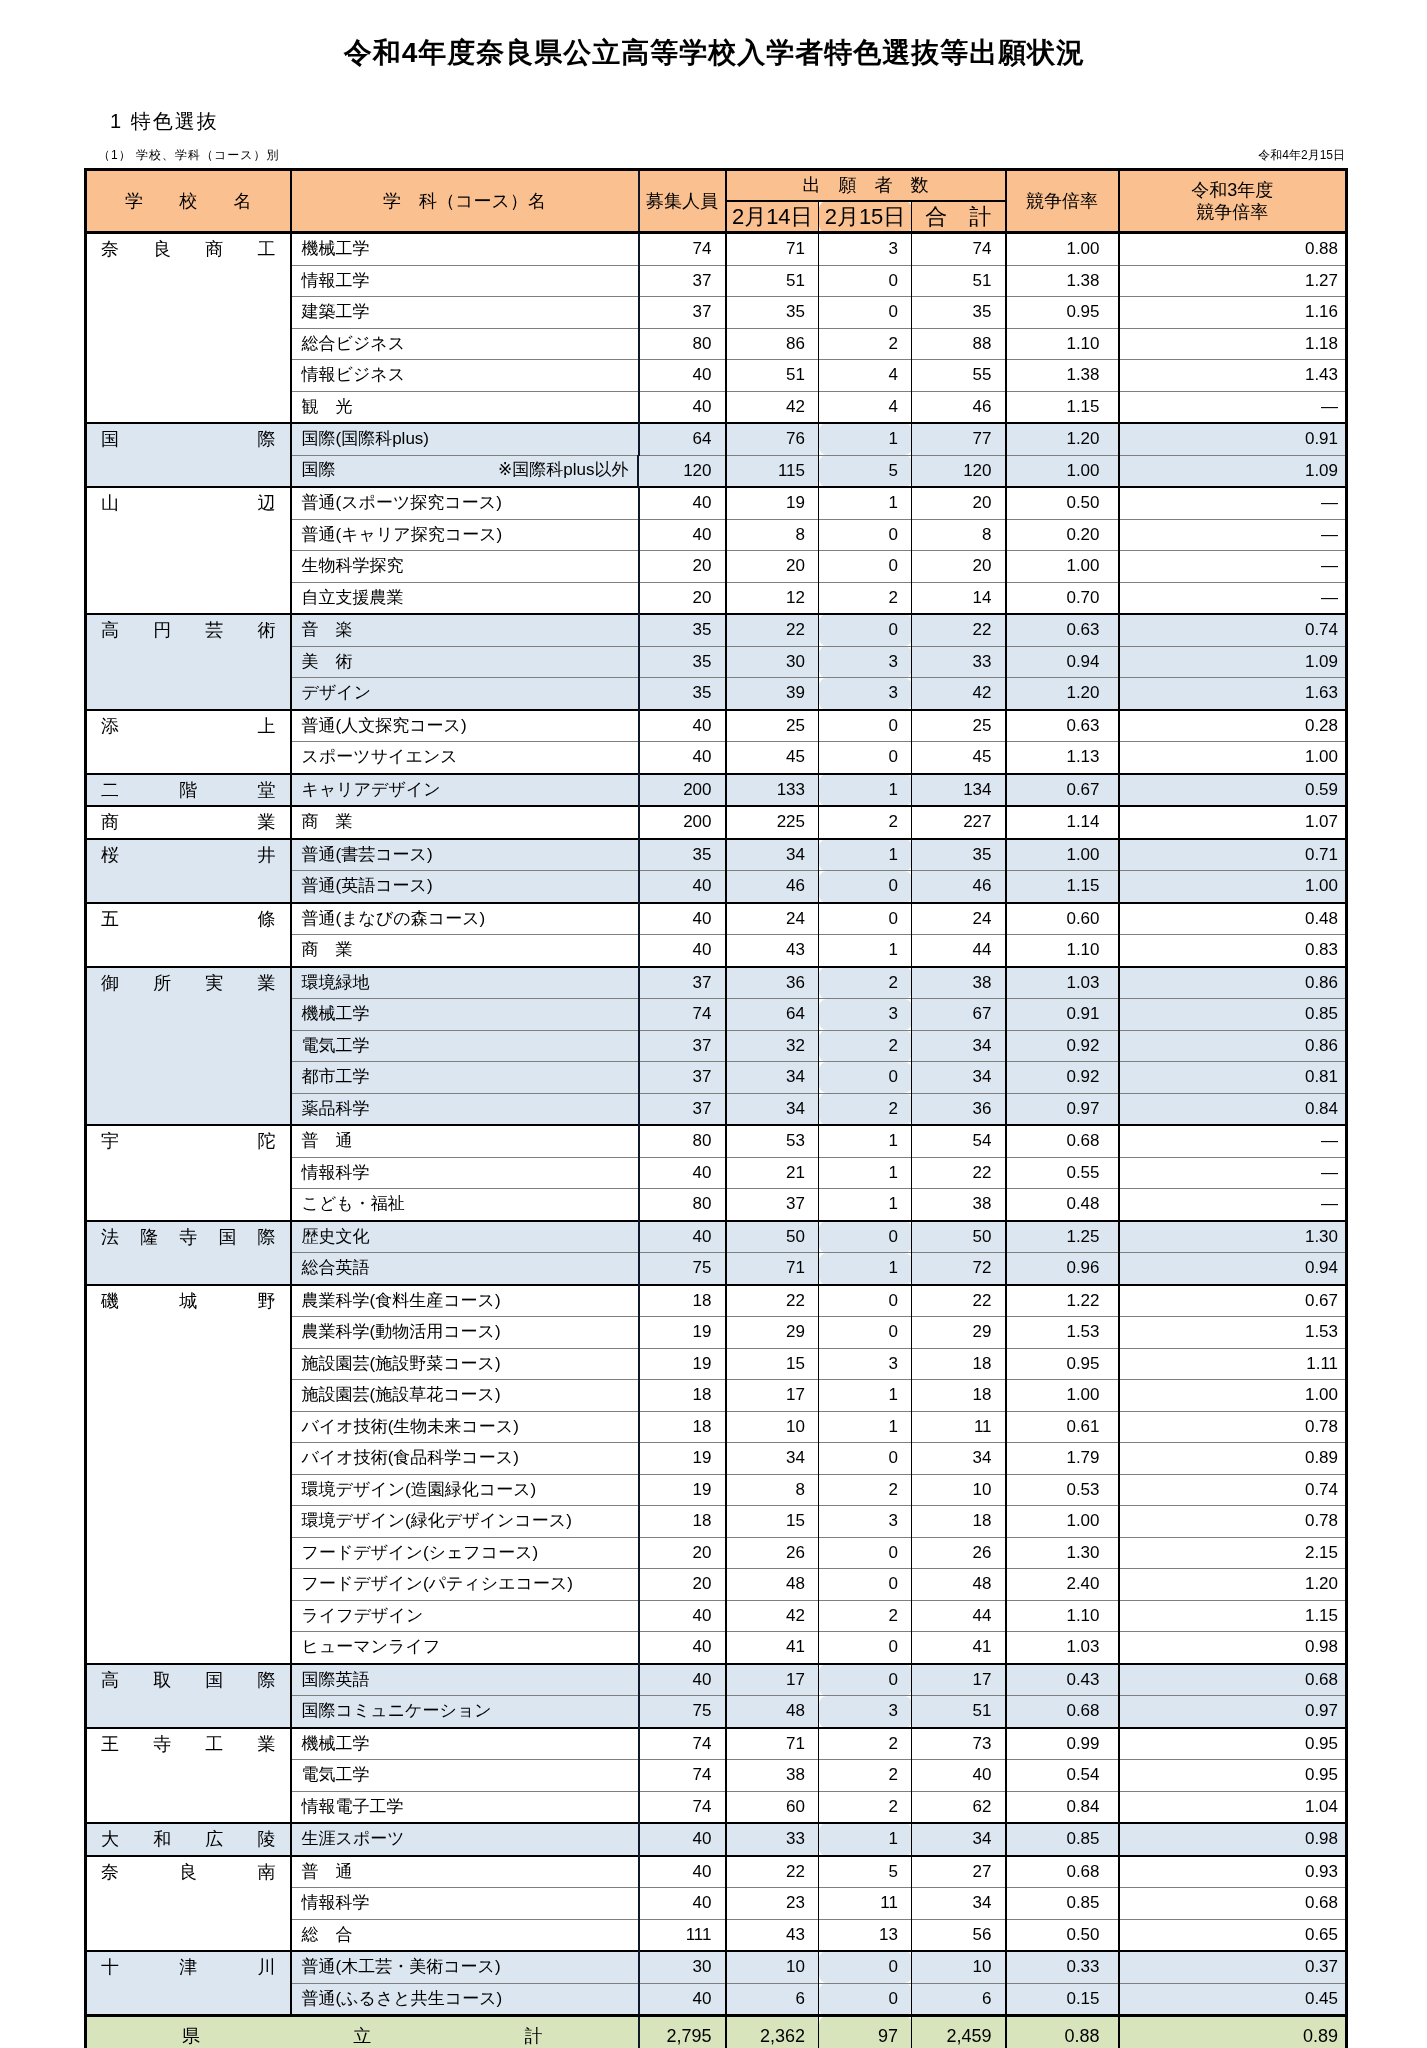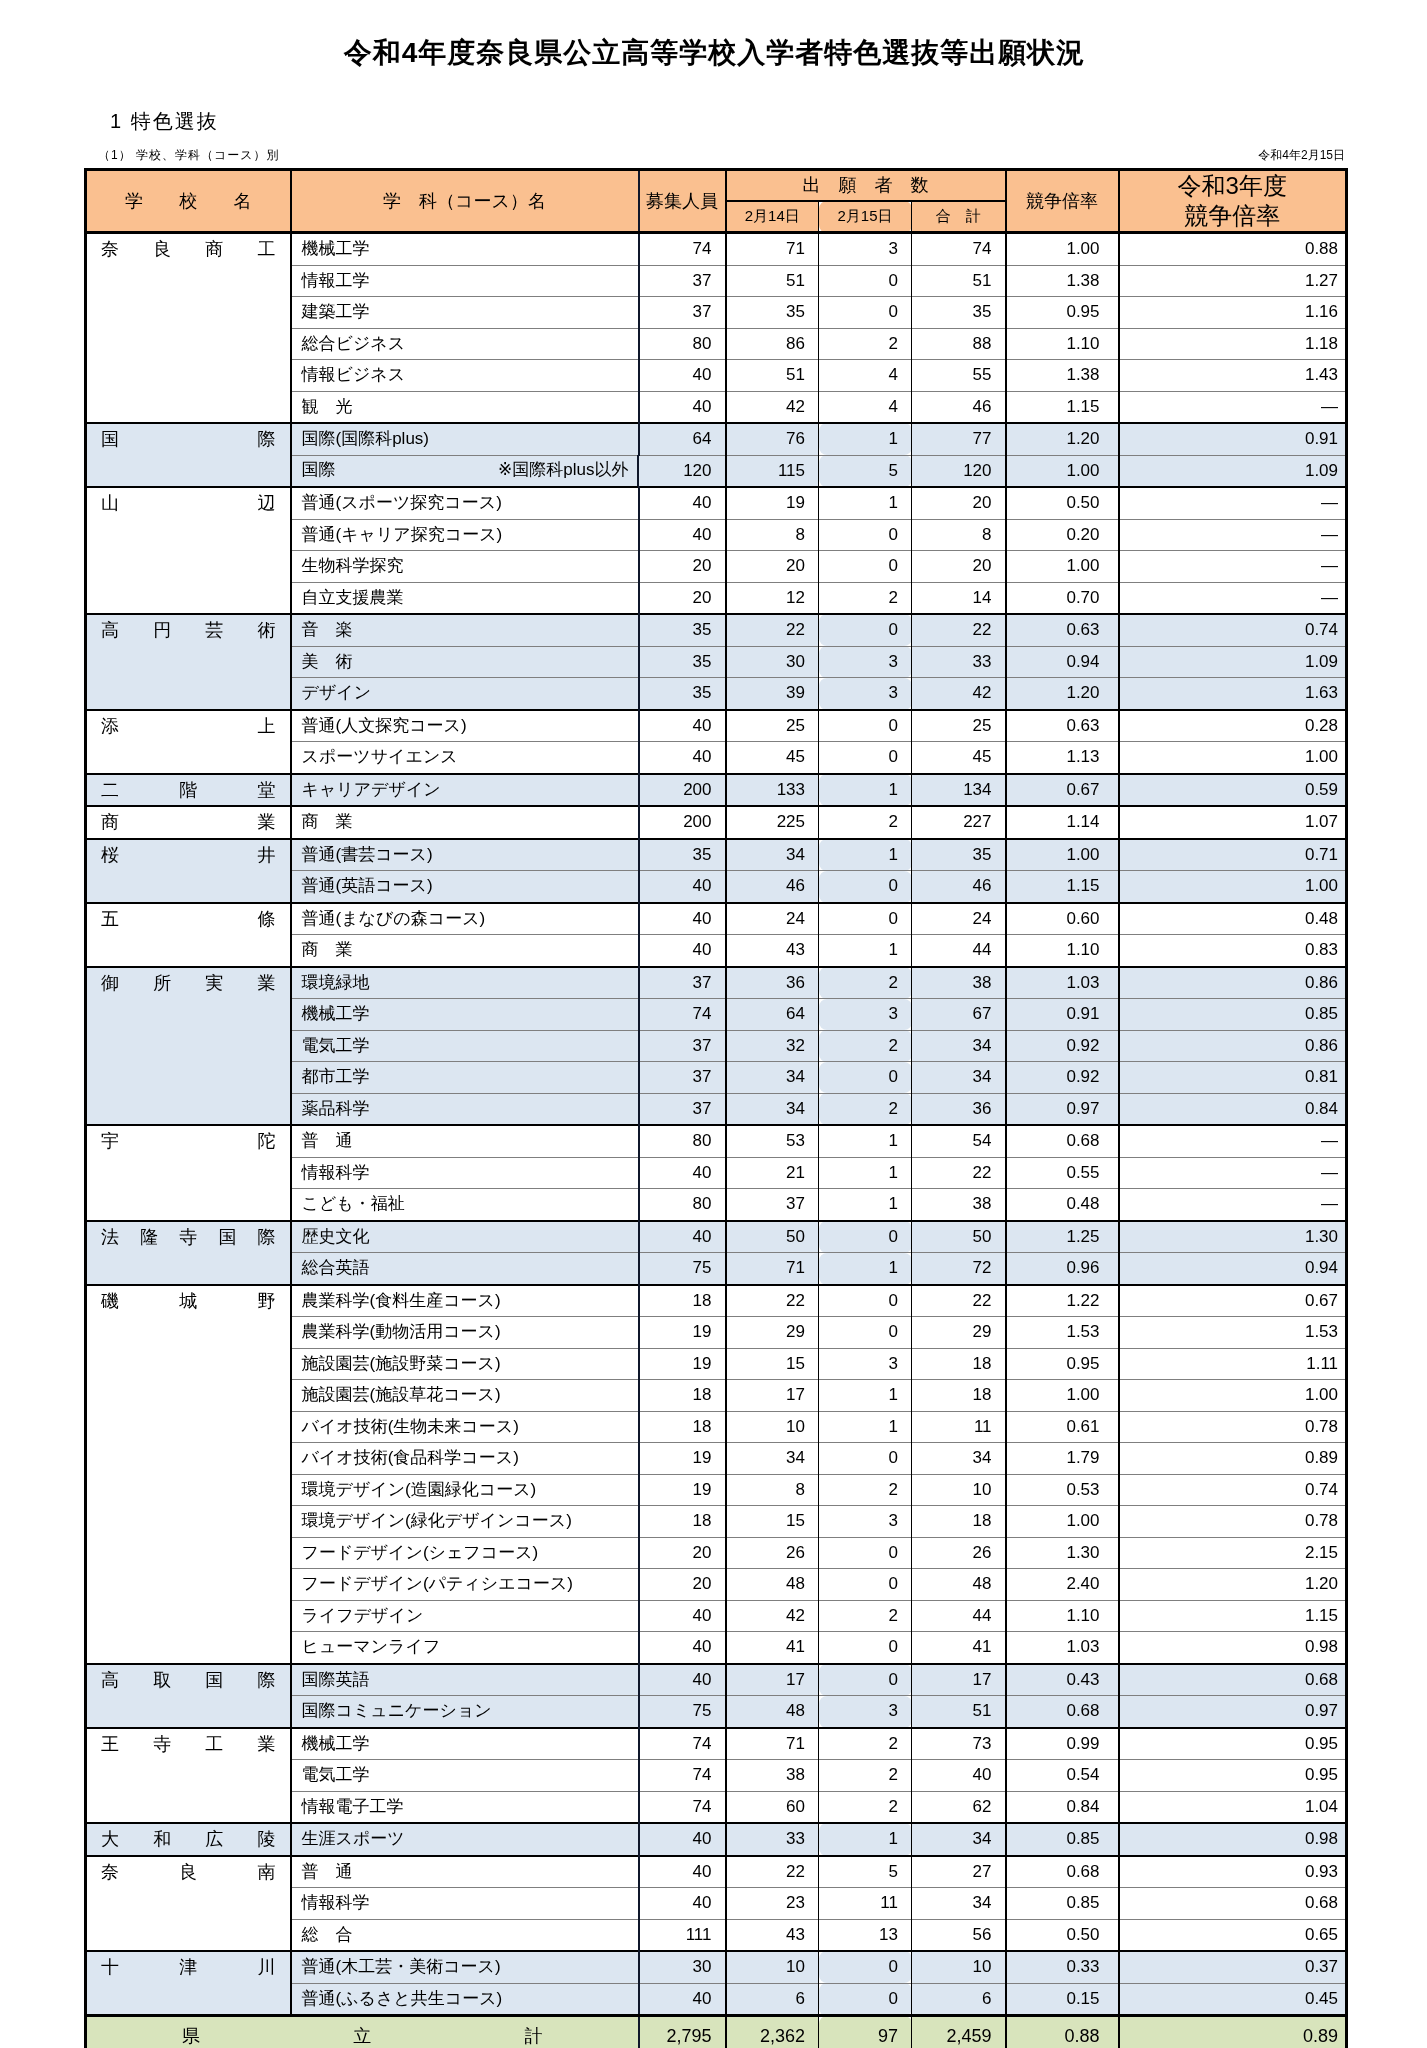--- a/index.html
+++ b/index.html
@@ -38,23 +38,23 @@
   .c-f15{border-right:1px solid #000;border-radius:8px;}
   .c-tot{border-right:2px solid #000;}
   .c-ratio{border-right:2px solid #000;}
   
   thead th{
     background:var(--header-bg);font-weight:normal;font-size:18px;
     height:29px;line-height:1.25;vertical-align:middle;text-align:center;
     border-bottom:3px solid #000;
   }
   thead th.apph{border-bottom:2px solid #000;}
-  thead th.sub{font-size:15px;}
+  thead th.sub{font-size:22px;}
   thead th.dist{text-align:justify;text-align-last:justify;padding:0 38px;}
-  thead th.prevh{font-size:24px;}
+  thead th.prevh{font-size:18px;}
   
   tbody td{
     font-size:17px;height:30.5px;line-height:30.5px;vertical-align:middle;
     border-top:1px solid #7f7f7f;
   }
   tr.gs > td{border-top:2px solid #000;}
   tr.tint > td{background:var(--tint-bg);}
   td.school{
     text-align:justify;text-align-last:justify;padding:0 14px;
     vertical-align:top;font-size:18px;line-height:30.5px;

